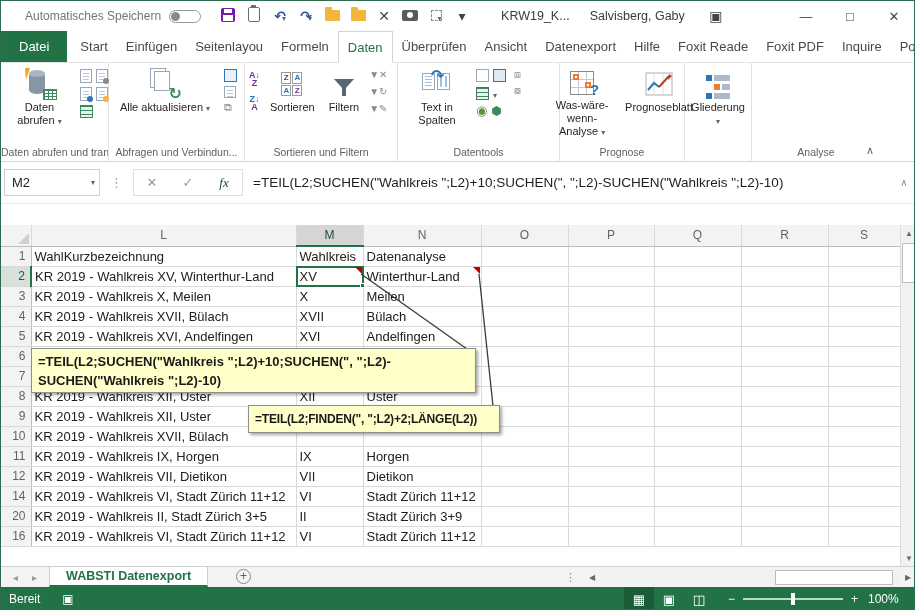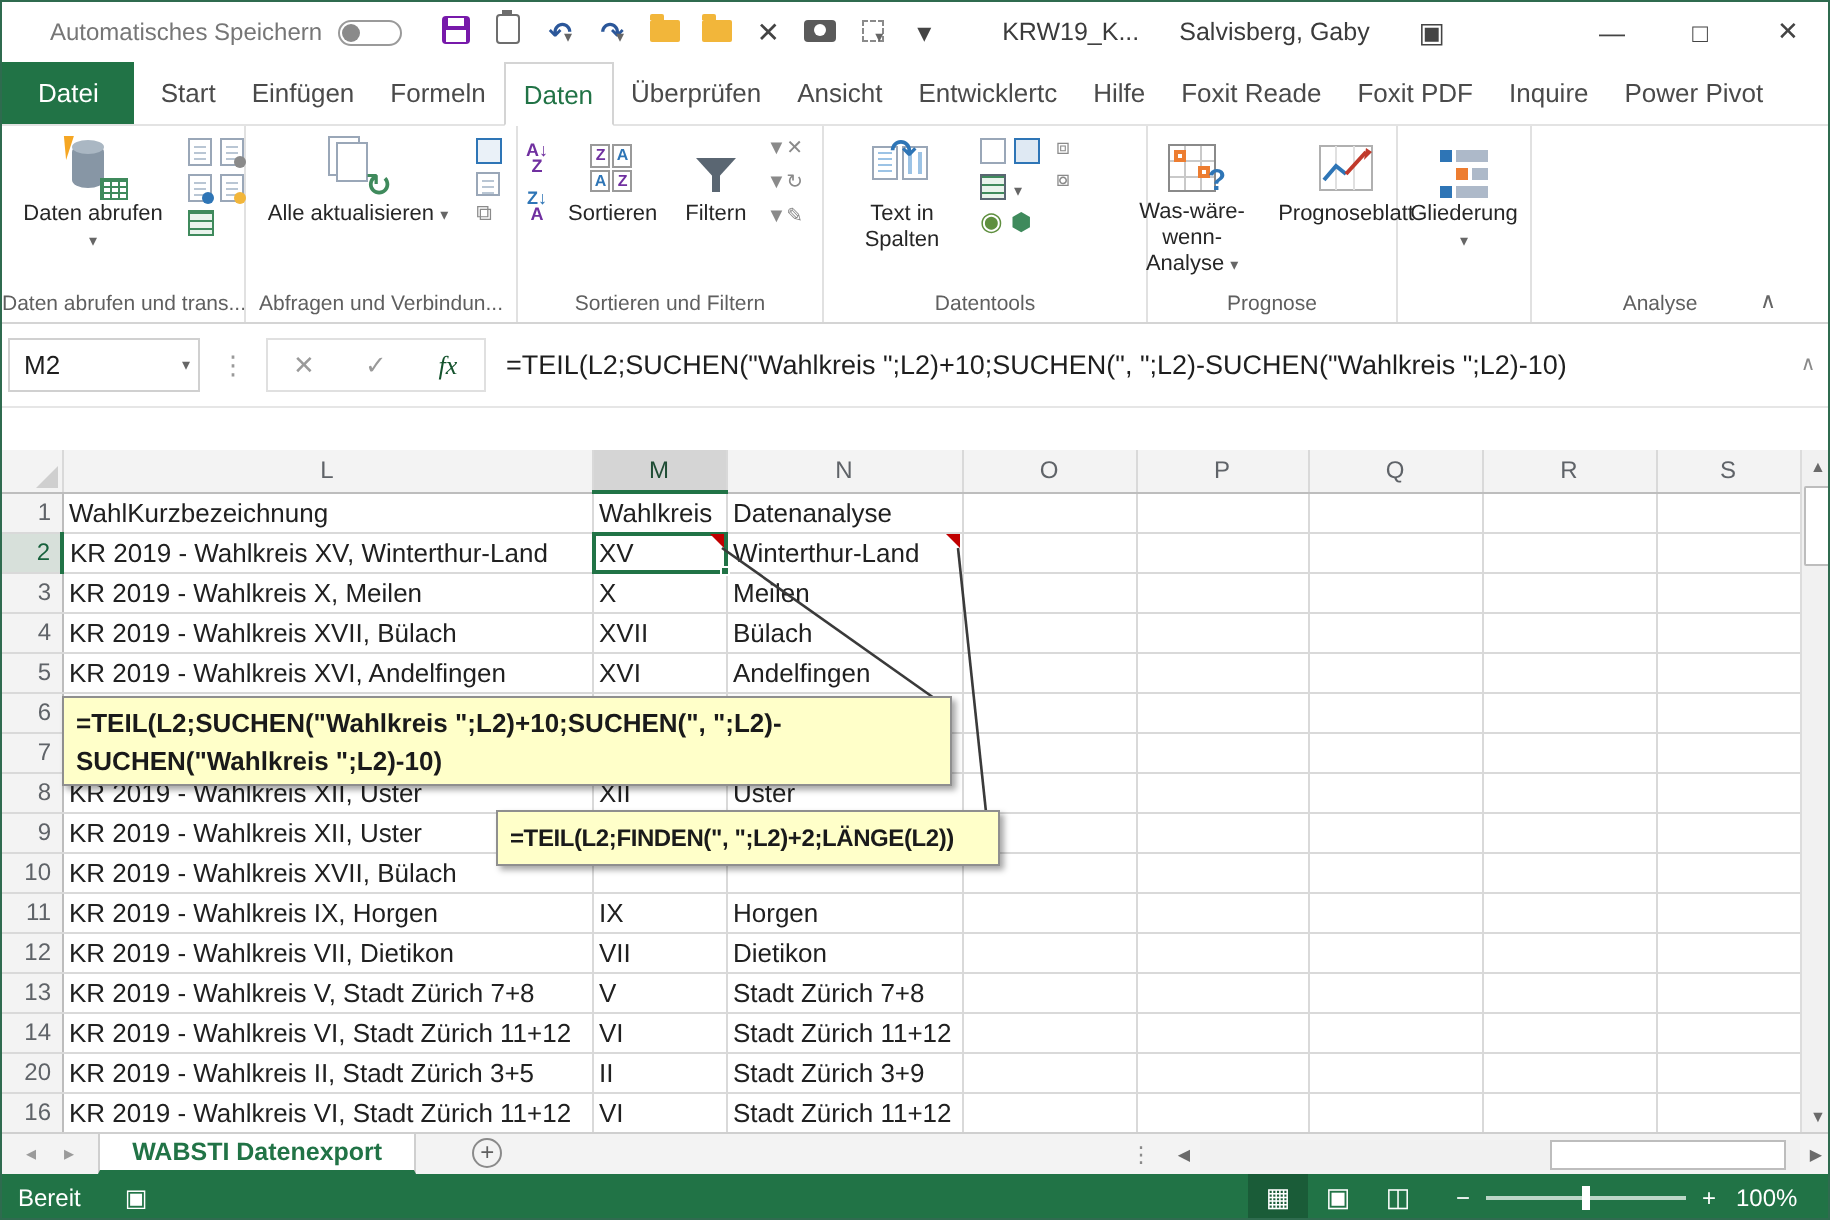--- a/index.html
+++ b/index.html
@@ -164,37 +164,38 @@
       <span class="winbtn">□</span>
       <span class="winbtn">✕</span>
     </div>
   </div>
 
   <div class="tabrow">
     <div class="filetab">Datei</div>
     <div id="tab-items" style="display:flex">
         <div class="rtab">Start</div>
         <div class="rtab">Einfügen</div>
+        <div class="rtab">Seitenlayou</div>
         <div class="rtab">Formeln</div>
         <div class="rtab active">Daten</div>
         <div class="rtab">Überprüfen</div>
         <div class="rtab">Ansicht</div>
-        <div class="rtab">Entwicklertc</div>
+        <div class="rtab">Datenexport</div>
         <div class="rtab">Hilfe</div>
         <div class="rtab">Foxit Reade</div>
         <div class="rtab">Foxit PDF</div>
         <div class="rtab">Inquire</div>
         <div class="rtab">Power Pivot</div>
       </div>
 
   </div>
 
   <div class="ribbon">
 
-    <div class="rgroup" style="width:122px">
+    <div class="rgroup" style="width:108px">
       <div class="gbody" style="padding-left:6px;gap:8px">
         <div class="bigbtn">
           <div class="bicon">
             <span class="cylwrap">
                 <span class="bolt"></span>
                 <span class="cyl"></span>
                 <span class="tbl-sm"></span>
               </span>
           </div>
           <div class="blabel"><span>Daten abrufen</span> <span class="dd">▾</span></div>
@@ -538,31 +539,20 @@
             <td>KR 2019 - Wahlkreis VII, Dietikon</td>
             <td>VII</td>
             <td>Dietikon</td>
             <td></td>
             <td></td>
             <td></td>
             <td></td>
             <td></td>
           </tr>
           <tr>
-            <th>13</th>
-            <td>KR 2019 - Wahlkreis V, Stadt Zürich 7+8</td>
-            <td>V</td>
-            <td>Stadt Zürich 7+8</td>
-            <td></td>
-            <td></td>
-            <td></td>
-            <td></td>
-            <td></td>
-          </tr>
-          <tr>
             <th>14</th>
             <td>KR 2019 - Wahlkreis VI, Stadt Zürich 11+12</td>
             <td>VI</td>
             <td>Stadt Zürich 11+12</td>
             <td></td>
             <td></td>
             <td></td>
             <td></td>
             <td></td>
           </tr>

